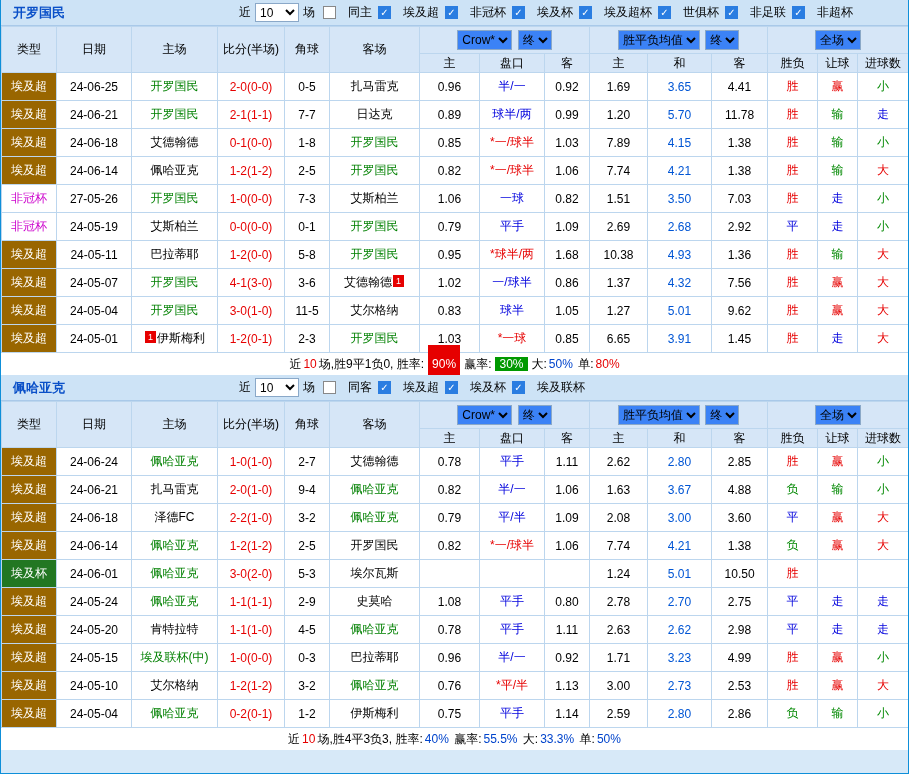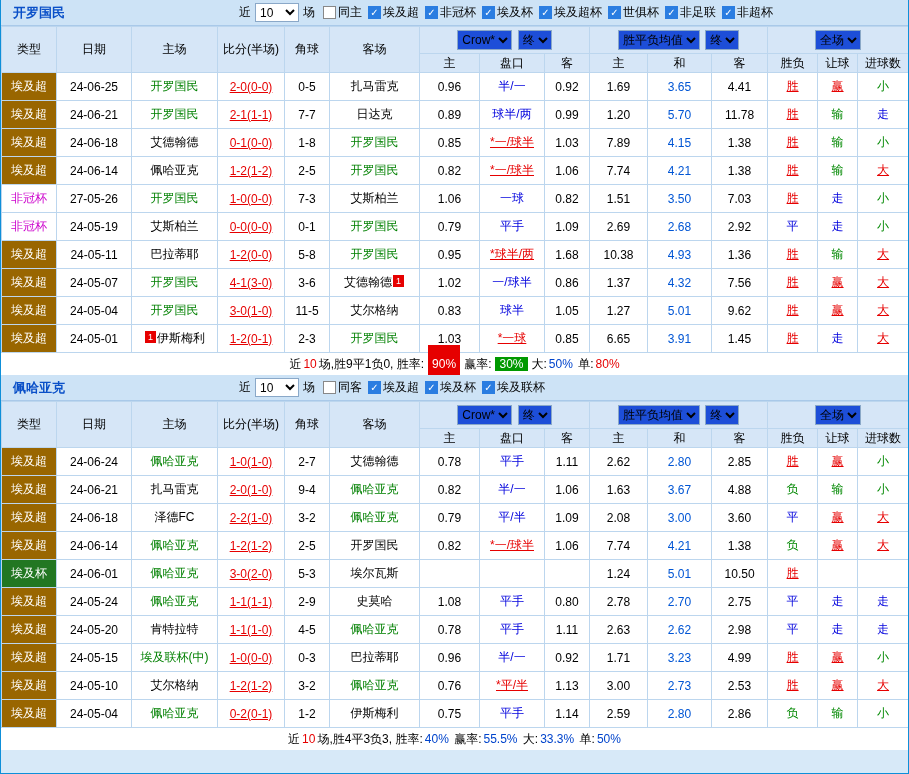--- a/index.html
+++ b/index.html
@@ -59,21 +59,21 @@
     min-width:225px;
     color:#0a50c8;
     font-weight:bold;
     font-size:13px;
     text-align:left;
   }
   .filters { display:flex; align-items:center; gap:3px; }
   .filters .lbl { margin:0 1px; }
   .count-select { width:44px; height:19px; font-size:12px; border:1px solid #8aa8c8; background:#fff; }
   .checkbox-group { display:inline-flex; align-items:center; gap:6px; margin-left:4px; }
-  .cb { display:inline-flex; align-items:center; gap:2px; cursor:pointer; }
+  .cb { display:inline-flex; align-items:center; gap:12px; cursor:pointer; }
   .box {
     width:13px; height:13px;
     border:1px solid #888;
     background:#fff;
     display:inline-flex; align-items:center; justify-content:center;
     font-size:10px; line-height:11px; color:#fff;
   }
   .box.on { background:#2a7de1; border-color:#2a7de1; }
   
   table.matches {
@@ -89,26 +89,26 @@
     padding:0;
     overflow:hidden;
     white-space:nowrap;
     font-weight:normal;
   }
   .matches thead th { background:#d6e6f7; }
   .head1 th { height:27px; }
   .head2 th { height:19px; }
   .matches tbody td { height:28px; }
   .matches thead select {
-    height:20px; font-size:12px; border:1px solid #8aa8c8; background:#1d4ed8; margin:0 1px;
+    height:20px; font-size:12px; border:1px solid #8aa8c8; background:#3b82f6; margin:0 1px;
   }
   td.type.t-super { background: var(--type-league-bg, #996600); color:#fff; }
   td.type.t-caf   { color: var(--type-caf-text, #cc00cc); }
   td.type.t-cup   { background: var(--type-cup-bg, #227722); color:#fff; }
-  .c-red   { color: var(--win-red, #e60000); text-decoration: underline; }
+  .c-red   { color: var(--win-red, #e60000); }
   .c-blue  { color: var(--draw-blue, #0000dd); }
   .c-green { color: var(--loss-green, #008800); }
   .c-dblue { color:#0055d4; }
   .focal   { color: var(--focal-green, #008000); }
   .card {
     display:inline-block;
     min-width:11px; height:12px; line-height:12px;
     background:#e60000; color:#fff;
     font-size:9px; margin:0 1px;
     vertical-align:2px;

